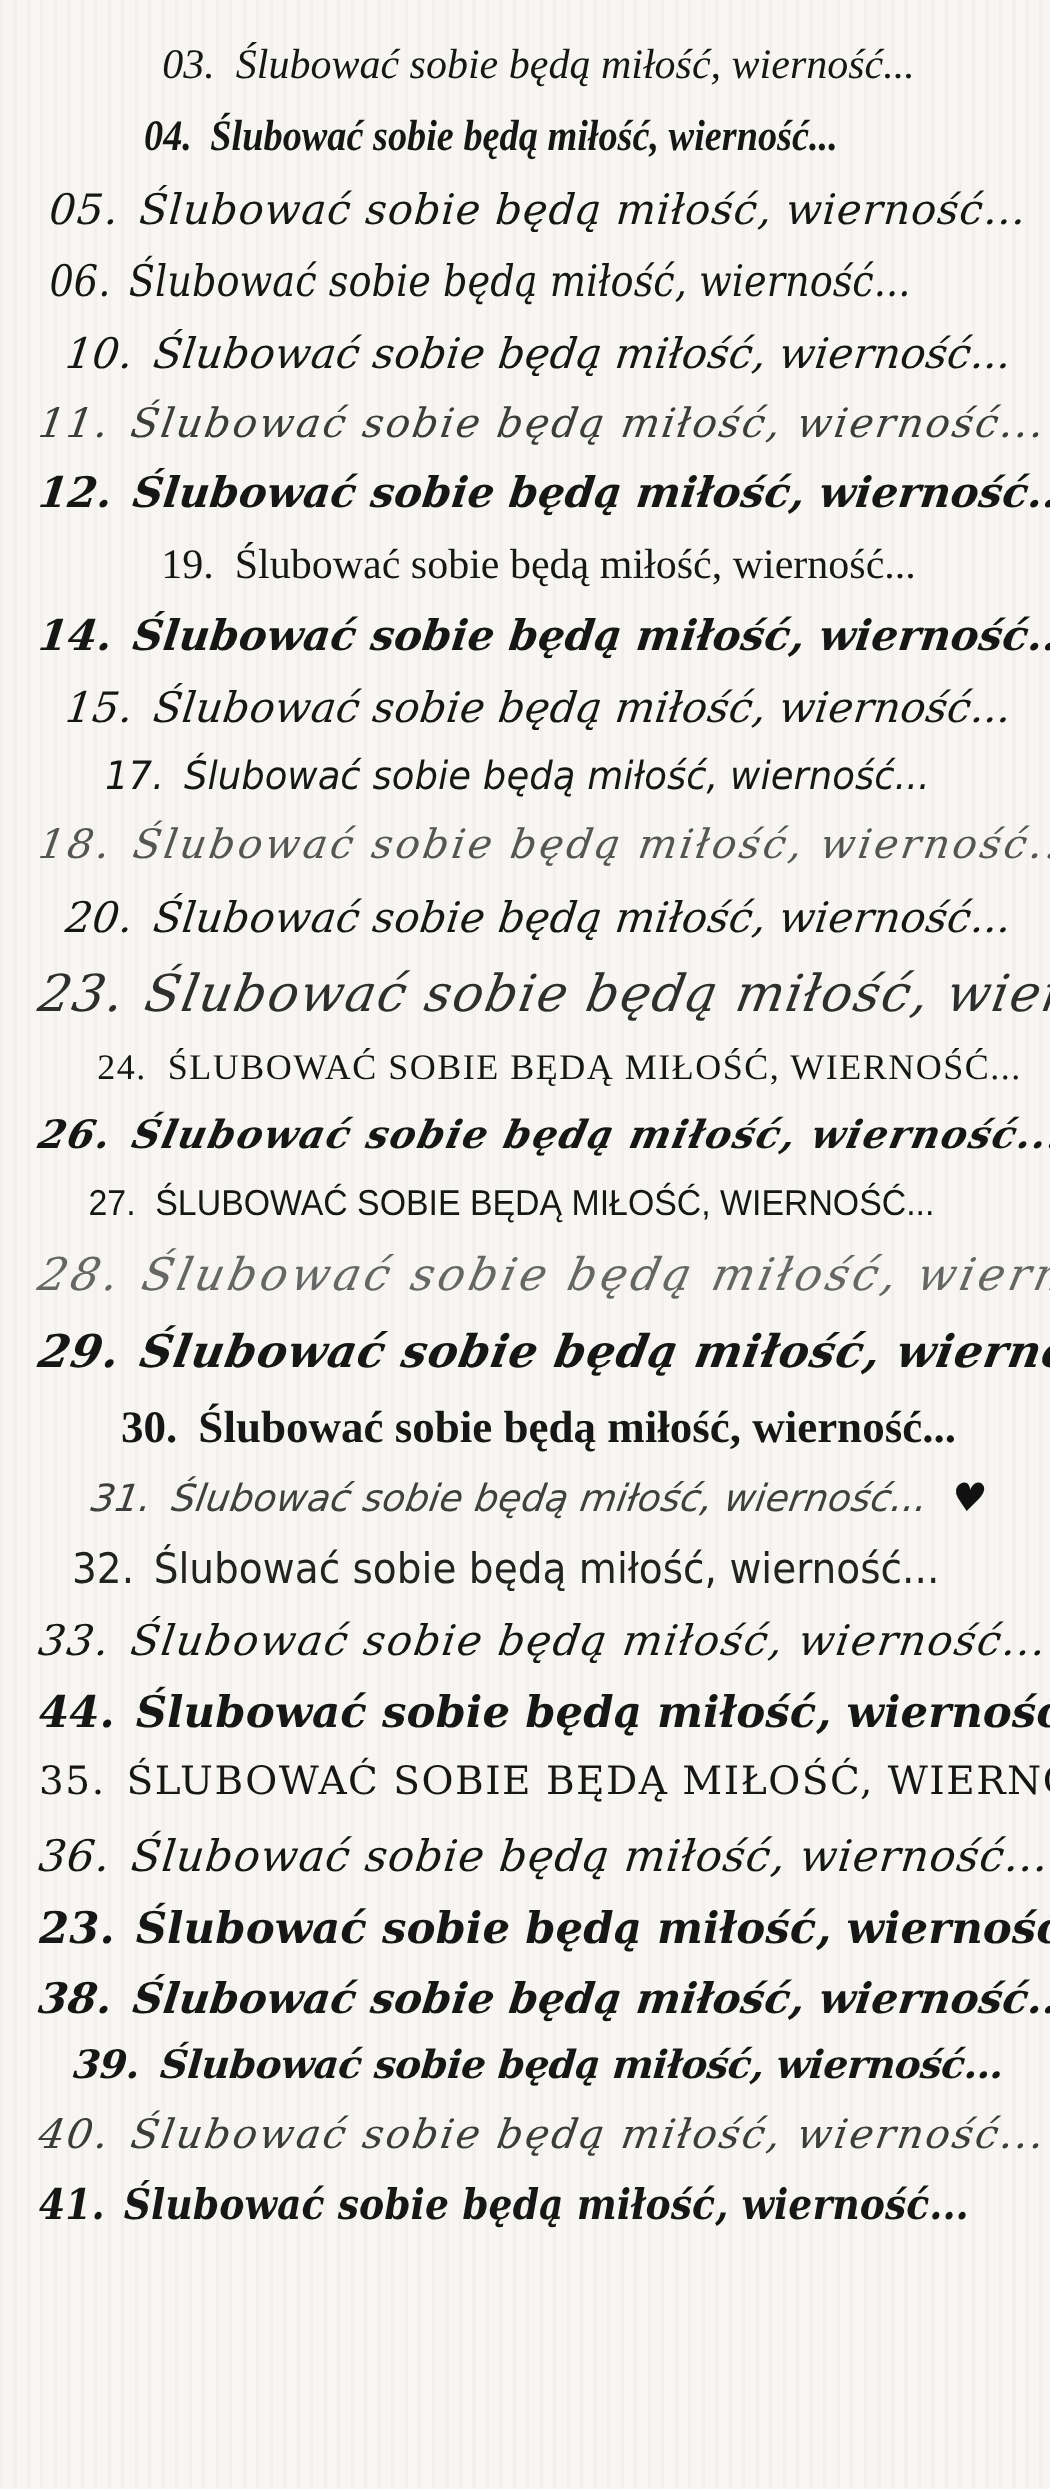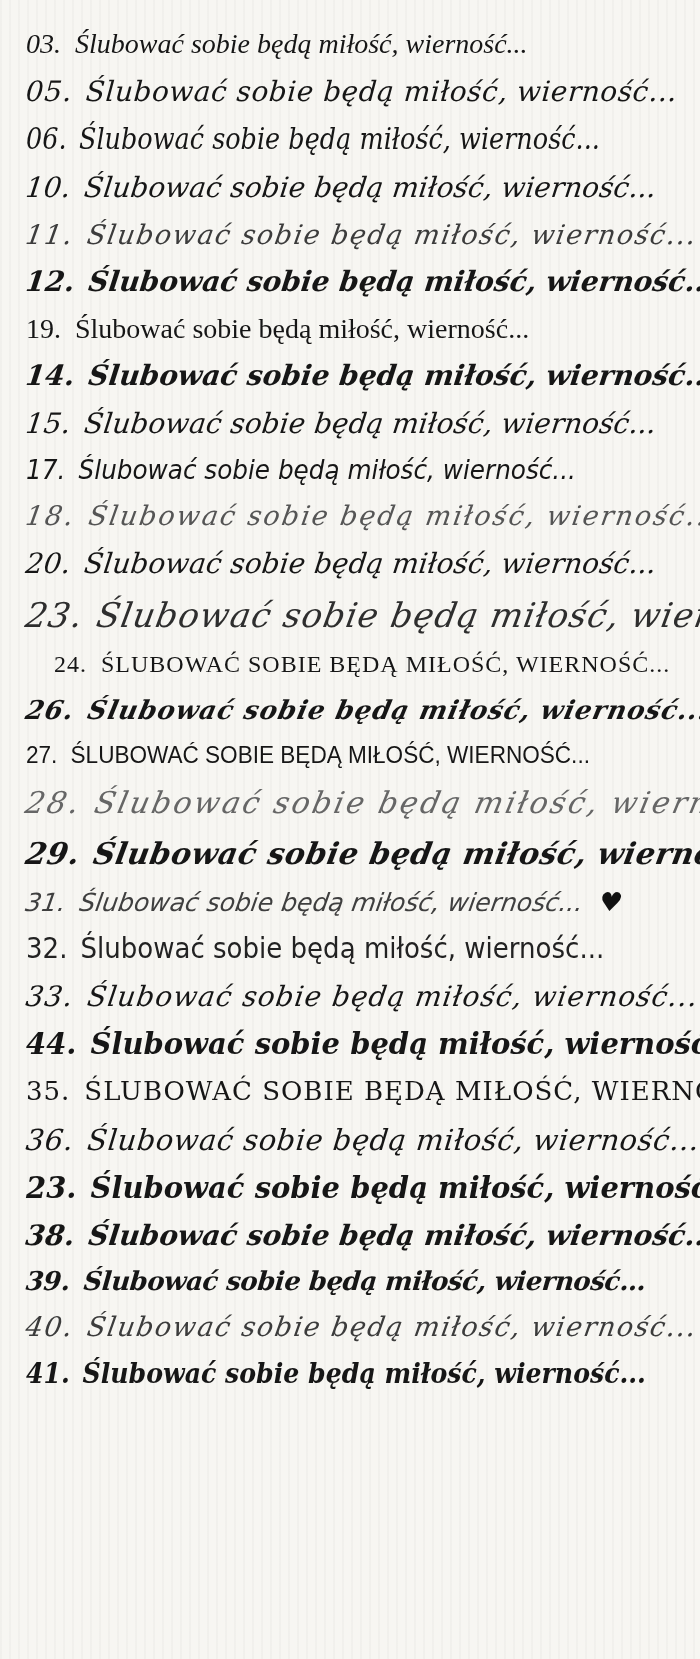--- a/index.html
+++ b/index.html
@@ -7,21 +7,21 @@
     width:700px;
     min-height:1659px;
     box-sizing:border-box;
     background-color:#f7f6f2;
     background-image:repeating-linear-gradient(90deg, rgba(0,0,0,0.025) 0 2px, rgba(255,255,255,0) 2px 9px);
     color:#161616;
     padding:26px 8px 10px 26px;
     font-family:"Liberation Serif", serif;
     overflow:hidden;
   }
-  .row{margin:0 0 13px 0; white-space:nowrap;}
+  .row{margin:0 0 13px 0; white-space:nowrap;text-align:center;}
   .inner{display:inline-block; transform-origin:left center;}
   .num{margin-right:14px;}
   .heart{margin-left:16px; font-size:26px; font-style:normal; letter-spacing:0; display:inline-block; transform:none; color:#111;
          font-family:"DejaVu Sans", sans-serif;}
 
   
   .f-serif-italic           {font:italic 400 28px/1.25 "Liberation Serif", serif;}
   .f-serif-bold-italic-cond {font:italic 700 29px/1.2 "Liberation Serif", serif; transform:scaleX(.88);}
   .f-script-formal          {font:italic 400 28px/1.25 "DejaVu Serif", serif; transform:skewX(-4deg); letter-spacing:.5px;}
   .f-serif-italic-cond      {font:italic 400 29px/1.2 "DejaVu Serif", serif; transform:scaleX(.88);}
@@ -47,37 +47,39 @@
   .f-caps-didone            {font:400 26px/1.3 "DejaVu Serif", serif; letter-spacing:1px;}
   .f-script-elegant         {font:italic 400 29px/1.25 "DejaVu Serif", serif; transform:skewX(-6deg); letter-spacing:.5px;}
   .f-script-heavy           {font:italic 700 26px/1.2 "DejaVu Serif", serif; transform:skewX(-5deg); letter-spacing:-.5px;}
   .f-script-bold-cond       {font:italic 700 28px/1.2 "DejaVu Serif", serif; transform:scaleX(.9);}
 </style>
 </head>
 <body>
 
 <div>
     <div class="row"><span class="inner f-serif-italic"><span class="num">03.</span><span class="txt">Ślubować sobie będą miłość, wierność...</span></span></div>
+    <div class="row"><span class="inner f-serif-bold-italic-cond"><span class="num">04.</span><span class="txt">Ślubować sobie będą miłość, wierność...</span></span></div>
     <div class="row"><span class="inner f-script-formal"><span class="num">05.</span><span class="txt">Ślubować sobie będą miłość, wierność...</span></span></div>
     <div class="row"><span class="inner f-serif-italic-cond"><span class="num">06.</span><span class="txt">Ślubować sobie będą miłość, wierność...</span></span></div>
     <div class="row"><span class="inner f-script-italic"><span class="num">10.</span><span class="txt">Ślubować sobie będą miłość, wierność...</span></span></div>
     <div class="row"><span class="inner f-script-italic-fine"><span class="num">11.</span><span class="txt">Ślubować sobie będą miłość, wierność...</span></span></div>
     <div class="row"><span class="inner f-script-bold"><span class="num">12.</span><span class="txt">Ślubować sobie będą miłość, wierność...</span></span></div>
     <div class="row"><span class="inner f-serif-upright"><span class="num">19.</span><span class="txt">Ślubować sobie będą miłość, wierność...</span></span></div>
     <div class="row"><span class="inner f-script-bold"><span class="num">14.</span><span class="txt">Ślubować sobie będą miłość, wierność...</span></span></div>
     <div class="row"><span class="inner f-script-italic"><span class="num">15.</span><span class="txt">Ślubować sobie będą miłość, wierność...</span></span></div>
     <div class="row"><span class="inner f-sans-italic"><span class="num">17.</span><span class="txt">Ślubować sobie będą miłość, wierność...</span></span></div>
     <div class="row"><span class="inner f-script-fine-light"><span class="num">18.</span><span class="txt">Ślubować sobie będą miłość, wierność...</span></span></div>
     <div class="row"><span class="inner f-script-italic"><span class="num">20.</span><span class="txt">Ślubować sobie będą miłość, wierność...</span></span></div>
     <div class="row"><span class="inner f-script-large-thin"><span class="num">23.</span><span class="txt">Ślubować sobie będą miłość, wierność...</span></span></div>
     <div class="row"><span class="inner f-caps-serif"><span class="num">24.</span><span class="txt">ŚLUBOWAĆ SOBIE BĘDĄ MIŁOŚĆ, WIERNOŚĆ...</span></span></div>
     <div class="row"><span class="inner f-script-bold-italic"><span class="num">26.</span><span class="txt">Ślubować sobie będą miłość, wierność...</span></span></div>
     <div class="row"><span class="inner f-caps-sans"><span class="num">27.</span><span class="txt">ŚLUBOWAĆ SOBIE BĘDĄ MIŁOŚĆ, WIERNOŚĆ...</span></span></div>
     <div class="row"><span class="inner f-script-large-thin-light"><span class="num">28.</span><span class="txt">Ślubować sobie będą miłość, wierność...</span></span></div>
     <div class="row"><span class="inner f-script-bold-large"><span class="num">29.</span><span class="txt">Ślubować sobie będą miłość, wierność...</span></span></div>
+    <div class="row"><span class="inner f-serif-bold-upright"><span class="num">30.</span><span class="txt">Ślubować sobie będą miłość, wierność...</span></span></div>
     <div class="row"><span class="inner f-handwriting-light"><span class="num">31.</span><span class="txt">Ślubować sobie będą miłość, wierność...</span><span class="heart">♥</span></span></div>
     <div class="row"><span class="inner f-sans-light"><span class="num">32.</span><span class="txt">Ślubować sobie będą miłość, wierność...</span></span></div>
     <div class="row"><span class="inner f-script-regular"><span class="num">33.</span><span class="txt">Ślubować sobie będą miłość, wierność...</span></span></div>
     <div class="row"><span class="inner f-serif-bold-italic"><span class="num">44.</span><span class="txt">Ślubować sobie będą miłość, wierność...</span></span></div>
     <div class="row"><span class="inner f-caps-didone"><span class="num">35.</span><span class="txt">ŚLUBOWAĆ SOBIE BĘDĄ MIŁOŚĆ, WIERNOŚĆ...</span></span></div>
     <div class="row"><span class="inner f-script-elegant"><span class="num">36.</span><span class="txt">Ślubować sobie będą miłość, wierność...</span></span></div>
     <div class="row"><span class="inner f-serif-bold-italic"><span class="num">23.</span><span class="txt">Ślubować sobie będą miłość, wierność...</span></span></div>
     <div class="row"><span class="inner f-script-bold"><span class="num">38.</span><span class="txt">Ślubować sobie będą miłość, wierność...</span></span></div>
     <div class="row"><span class="inner f-script-heavy"><span class="num">39.</span><span class="txt">Ślubować sobie będą miłość, wierność...</span></span></div>
     <div class="row"><span class="inner f-script-italic-fine"><span class="num">40.</span><span class="txt">Ślubować sobie będą miłość, wierność...</span></span></div>

